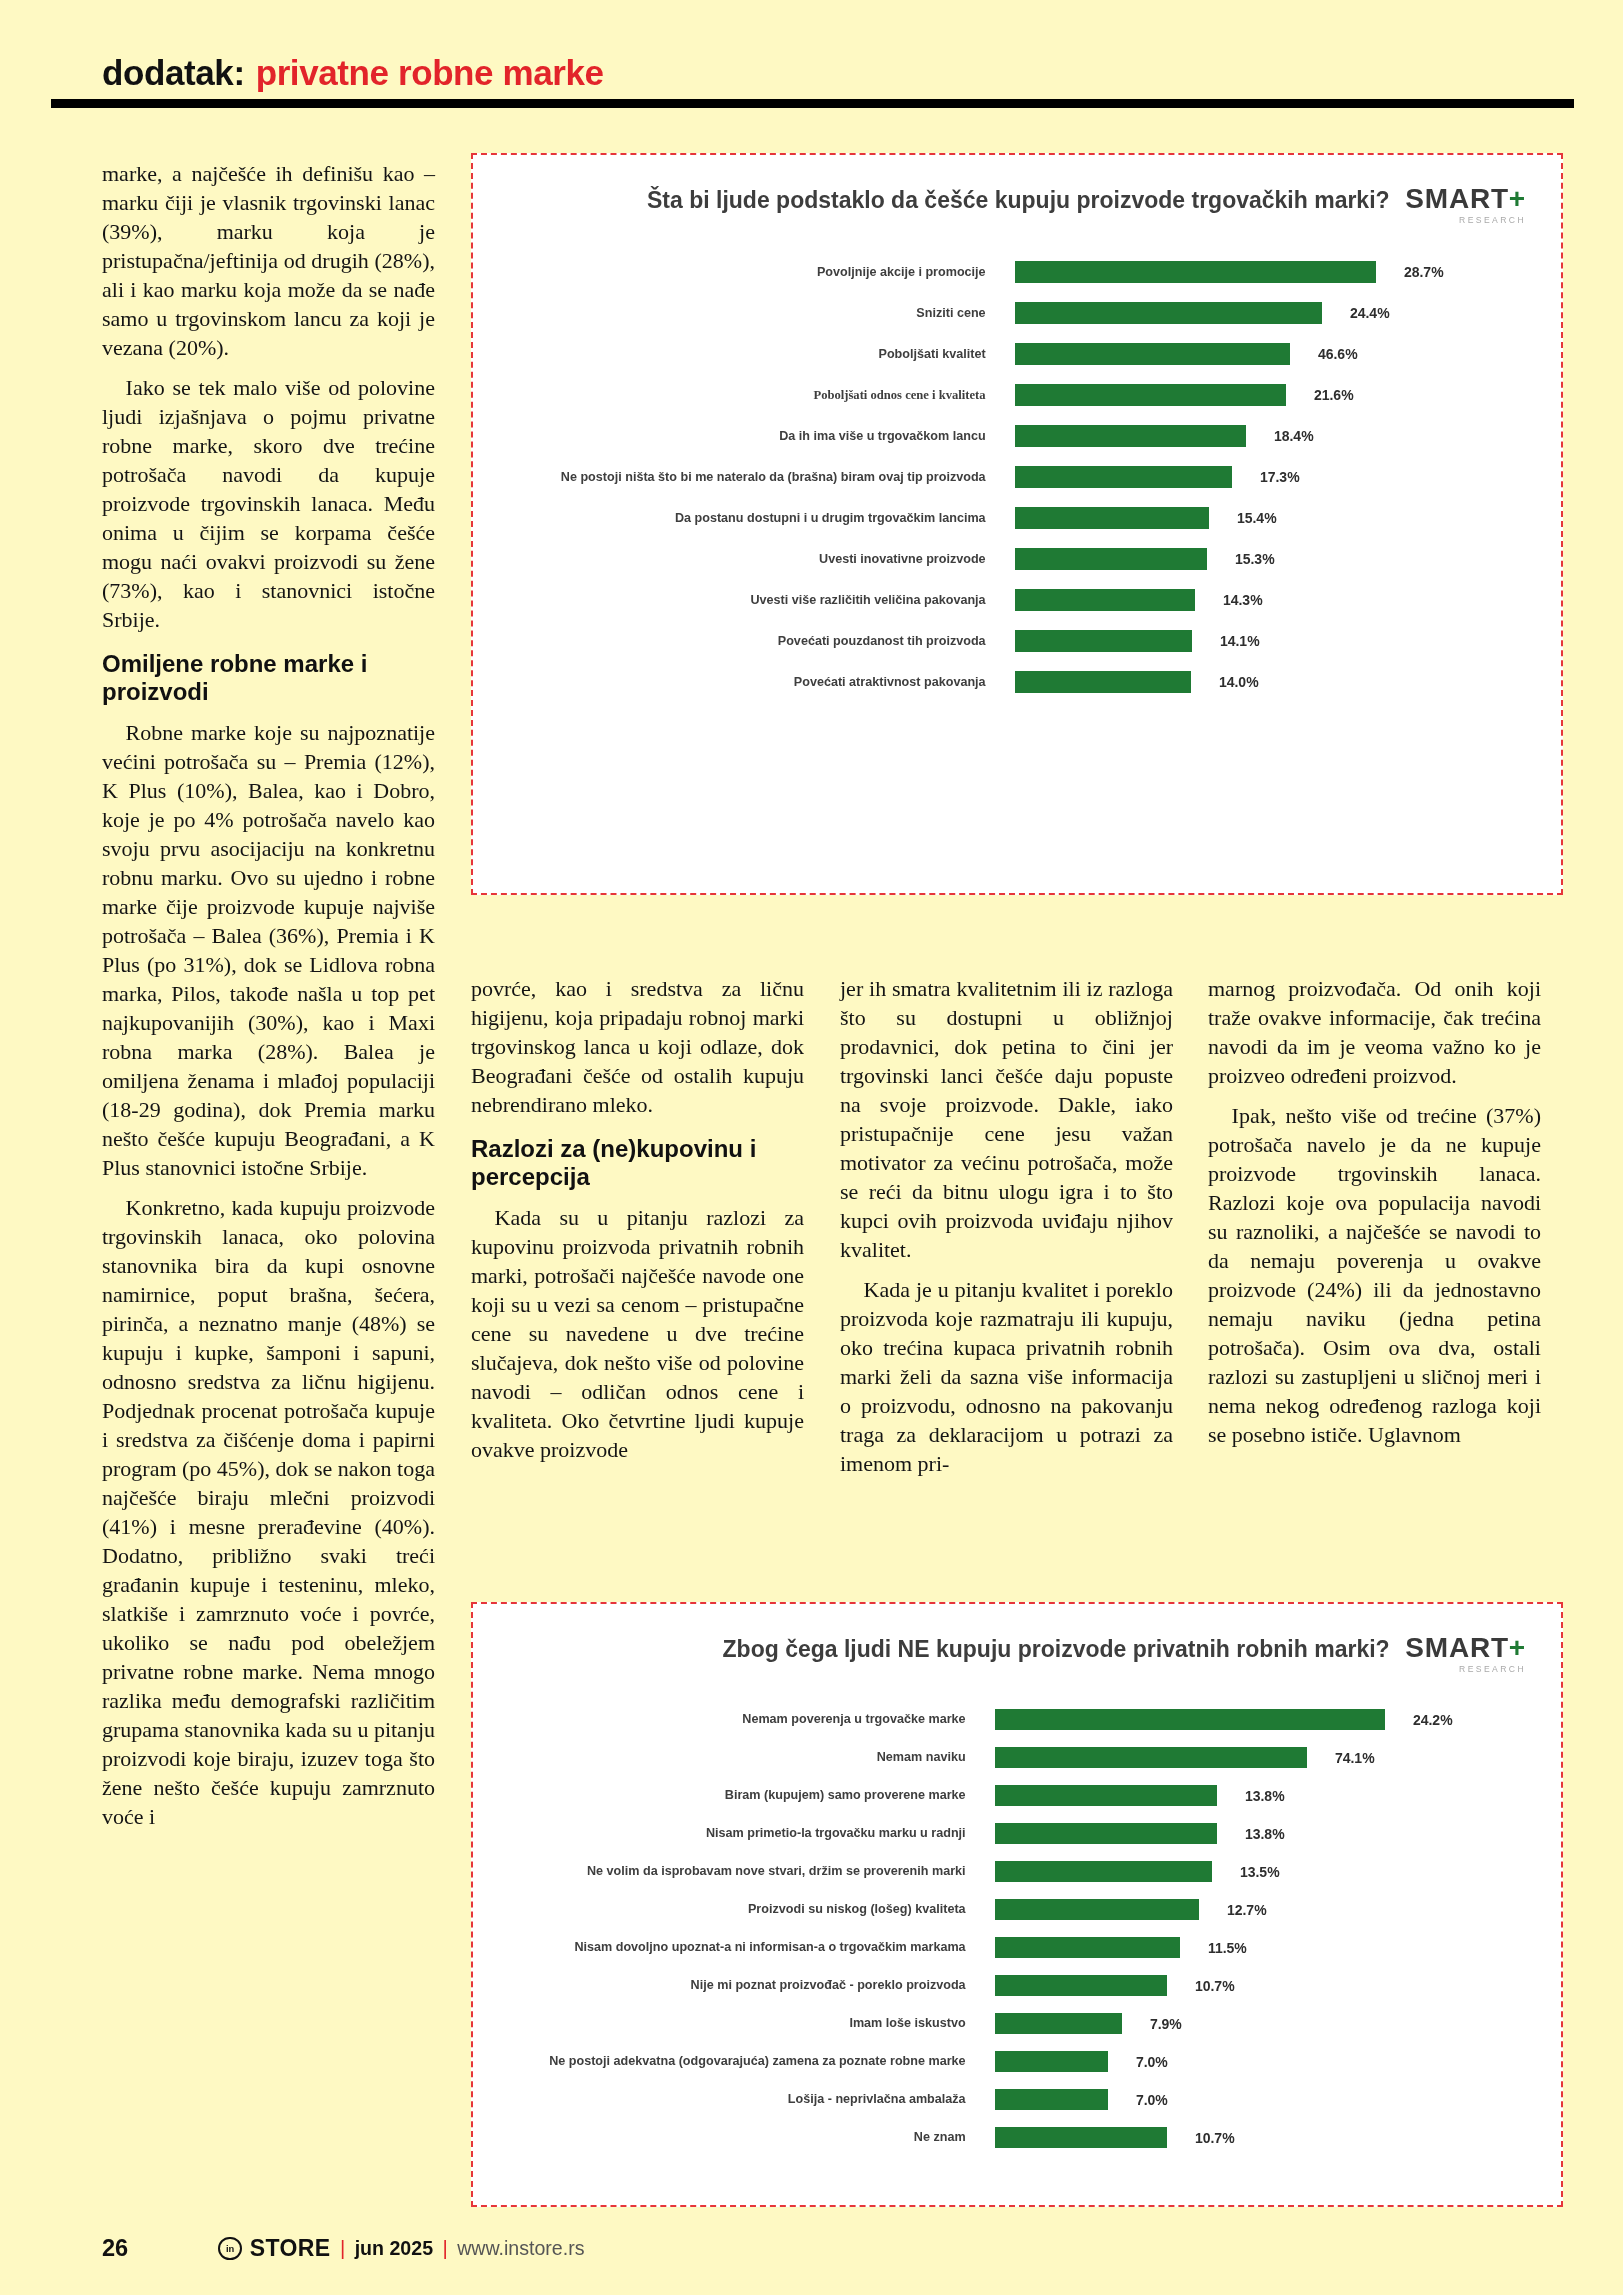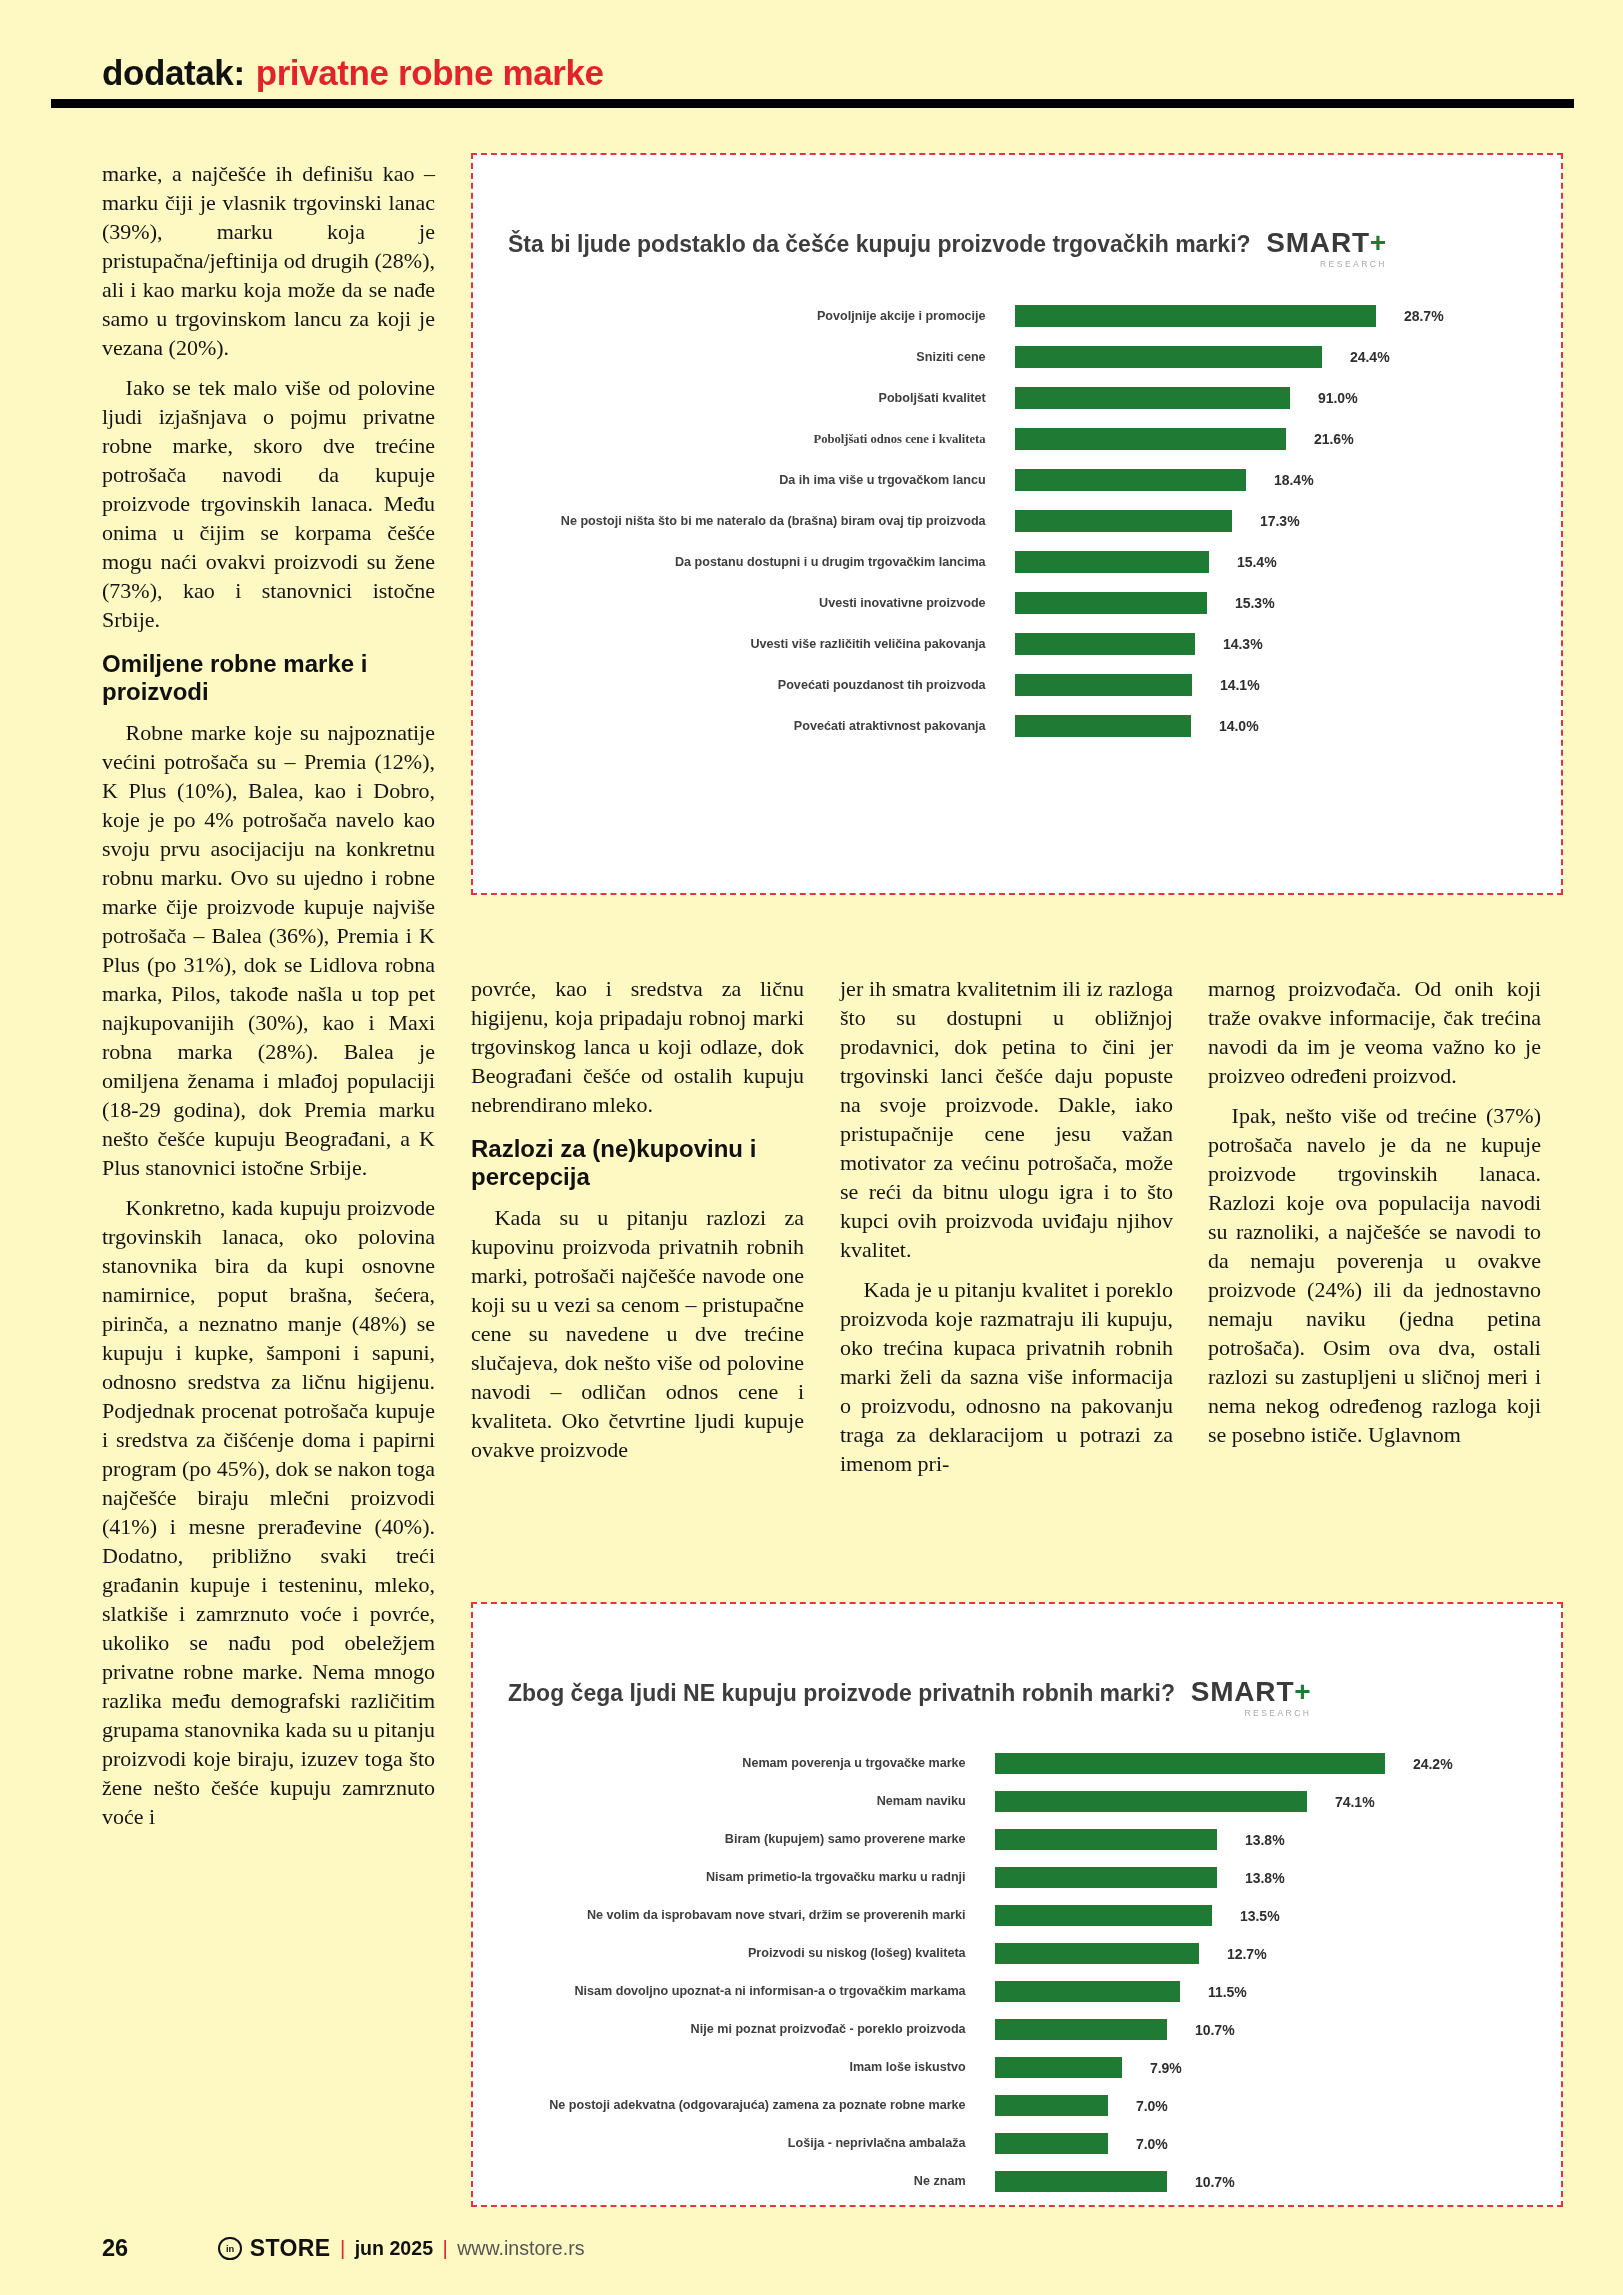--- a/index.html
+++ b/index.html
@@ -48,23 +48,22 @@
     position:absolute;left:471px;width:1092px;
     box-sizing:border-box;
     border:2.4px dashed #e6353a;
     background:#ffffff;
     padding:30px 35px;
     font-family:"Liberation Sans", sans-serif;
   }
   .chart1{top:153px;height:742px;}
   .chart2{top:1602px;height:605px;}
   .chart-head{
-    display:flex;justify-content:flex-start;align-items:flex-start;
+    display:flex;justify-content:flex-end;align-items:flex-start;
     margin-bottom:27px;
-    margin-top:44px;
   }
   .chart-title{
     margin:0;font-weight:700;font-size:23px;line-height:30px;color:#3d3d3d;
     max-width:848px;
   }
   .smart-logo-wrap{text-align:right;flex:0 0 auto;margin-left:15.7px;}
   .smart-logo{font-weight:800;font-size:28px;letter-spacing:0.8px;color:#3a3a3a;line-height:28px;}
   .smart-plus{color:#1f7a34;}
   .smart-sub{font-size:8.6px;letter-spacing:2.4px;color:#a9a9a9;margin-top:1.6px;}
 
@@ -128,21 +127,21 @@
           <span class="bar-value">28.7%</span>
         </div>
         <div class="bar-row" style="height: 41px;">
           <span class="bar-label" style="flex: 0 0 487px;">Sniziti cene</span>
           <span class="bar" style="width: 307px; height: 22px; background: rgb(31, 122, 52);"></span>
           <span class="bar-value">24.4%</span>
         </div>
         <div class="bar-row" style="height: 41px;">
           <span class="bar-label" style="flex: 0 0 487px;">Poboljšati kvalitet</span>
           <span class="bar" style="width: 275px; height: 22px; background: rgb(31, 122, 52);"></span>
-          <span class="bar-value">91.0%</span>
+          <span class="bar-value">46.6%</span>
         </div>
         <div class="bar-row" style="height: 41px;">
           <span class="bar-label" style="flex: 0 0 487px; font-family: Liberation Serif, serif;">Poboljšati odnos cene i kvaliteta</span>
           <span class="bar" style="width: 271px; height: 22px; background: rgb(31, 122, 52);"></span>
           <span class="bar-value">21.6%</span>
         </div>
         <div class="bar-row" style="height: 41px;">
           <span class="bar-label" style="flex: 0 0 487px;">Da ih ima više u trgovačkom lancu</span>
           <span class="bar" style="width: 231px; height: 22px; background: rgb(31, 122, 52);"></span>
           <span class="bar-value">18.4%</span>

